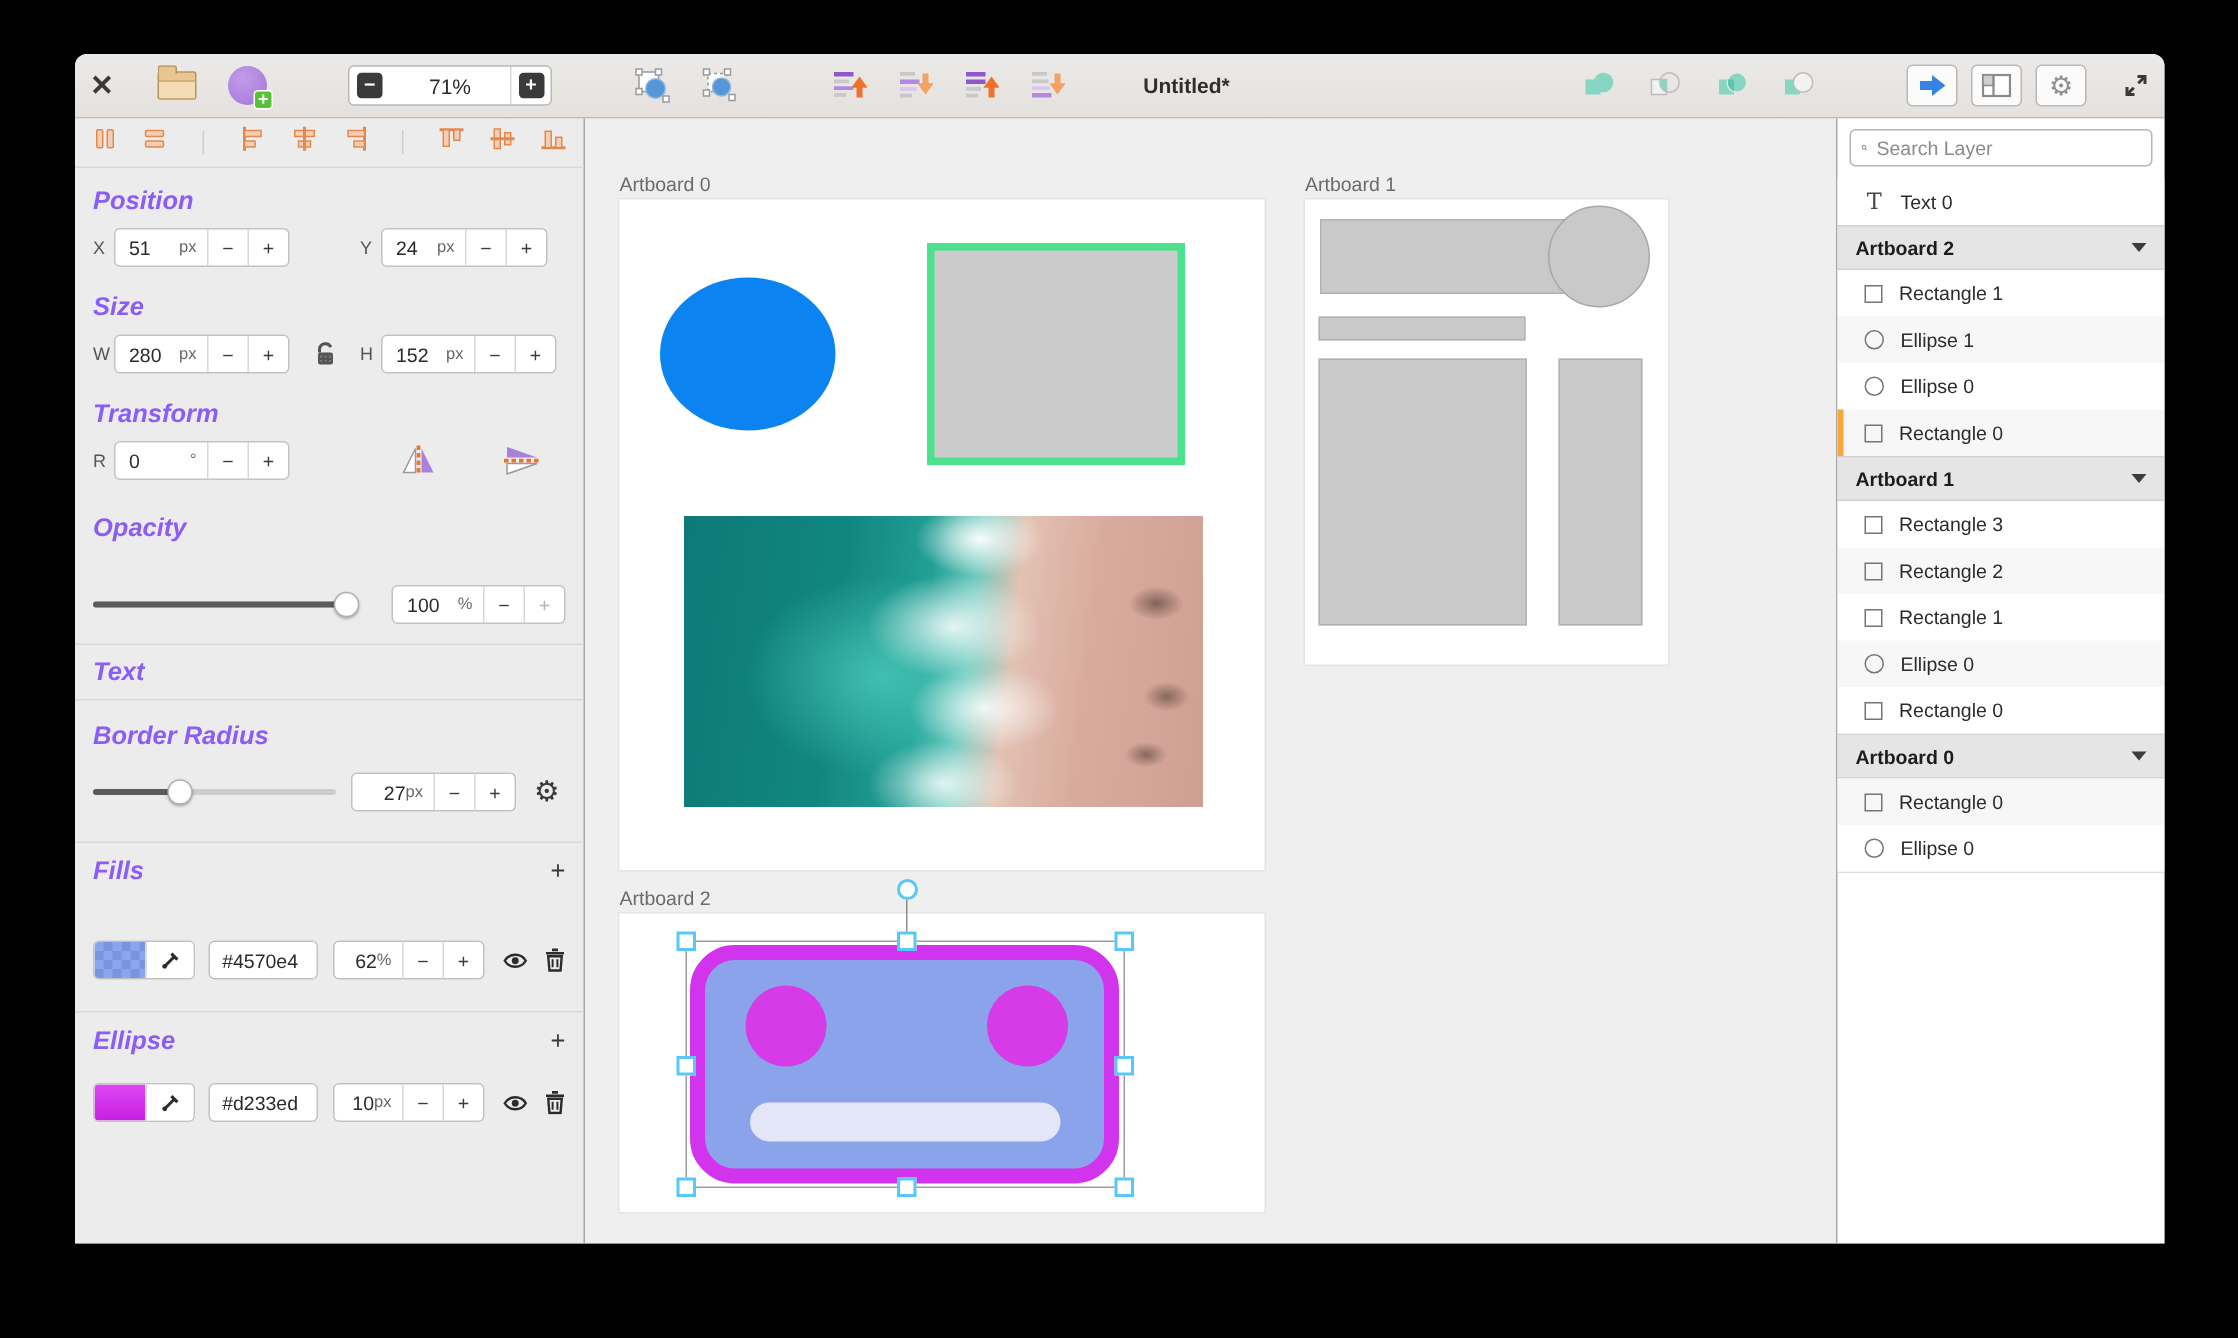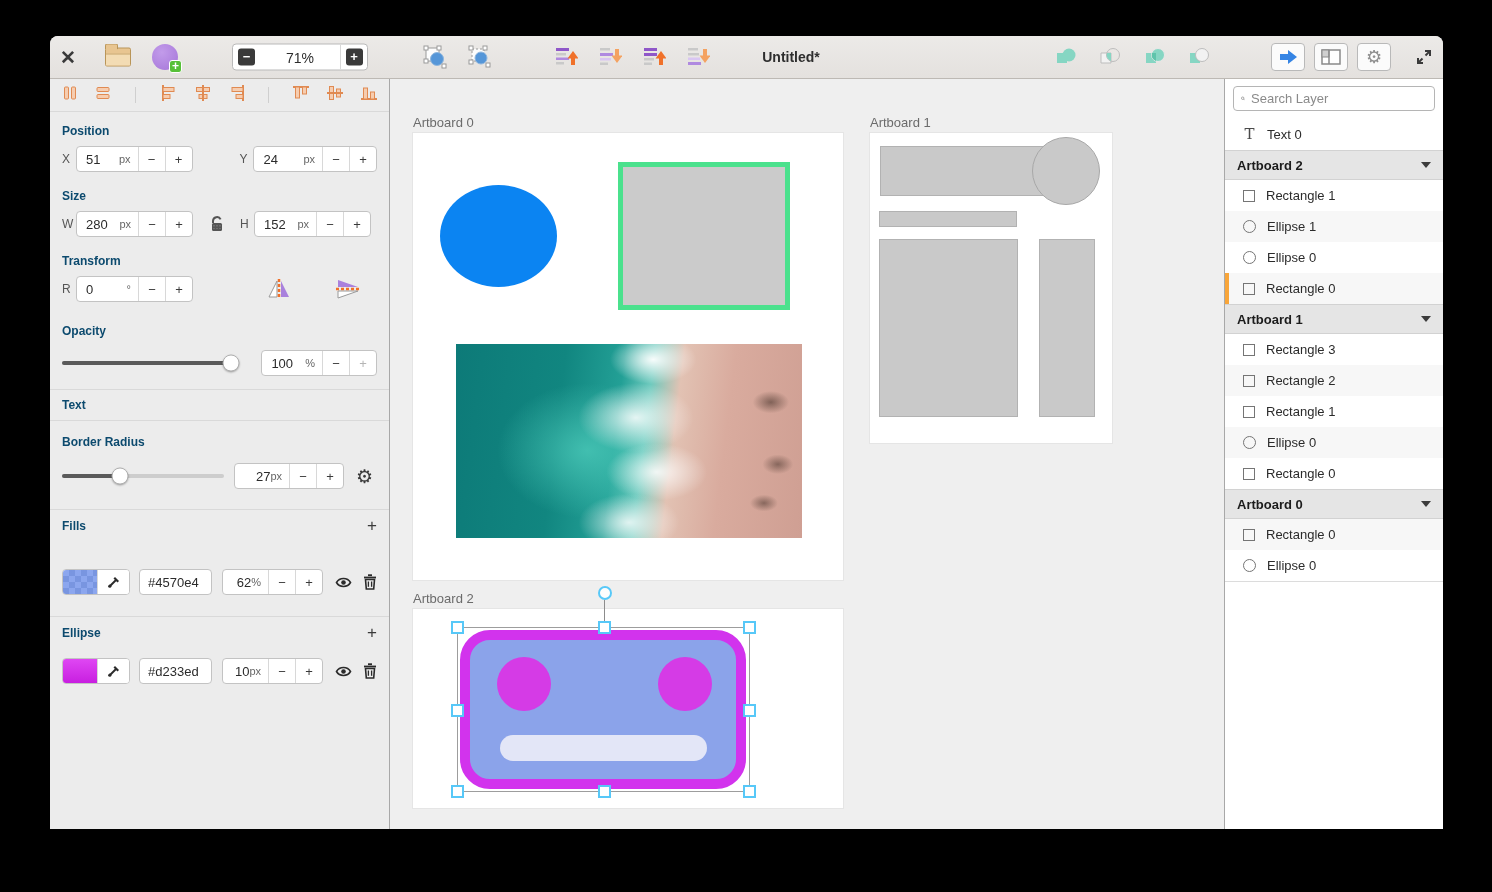--- a/index.html
+++ b/index.html
@@ -30,21 +30,21 @@
   .hbtn { width:34px; height:28px; background:#fbfbfb; border:1px solid #b9b9b9; border-radius:4px;
     display:flex; align-items:center; justify-content:center; }
   .iconspan { display:flex; align-items:center; justify-content:center; }
 
   
   .left-panel { position:absolute; left:0; top:43px; width:340px; bottom:0;
     background:#ececec; border-right:1px solid #a8a8a8; }
   .align-bar { position:relative; height:33px; border-bottom:1px solid #d9d9d9; }
   .align-bar .ai { position:absolute; top:50%; transform:translate(-50%,-50%); }
   .vsep { position:absolute; top:8px; bottom:8px; width:1px; background:#cfcfcf; }
-  .sect-label { font-size:12px; font-weight:bold; color:#0c4a6e; padding:0 12px; }
+  .sect-label { font-size:17px; font-weight:bold; color:#8b5cf6; padding:0 12px;font-style:italic; }
   .prow { display:flex; align-items:center; padding:0 12px; }
   .flabel { font-size:12px; color:#555; width:14px; }
   .nfield { display:inline-flex; align-items:center; height:26px; background:#fff;
     border:1px solid #c3c3c3; border-radius:4px; font-size:13px; color:#2b2b2b; overflow:hidden; }
   .nf-val { padding-left:9px; flex:1; }
   .nf-unit { color:#666; font-size:11px; padding-right:7px; }
   .nf-btn { width:27px; align-self:stretch; display:flex; align-items:center; justify-content:center;
     border-left:1px solid #d8d8d8; color:#3a3a3a; font-size:13px; }
   .slider { position:relative; height:4px; border-radius:2px; background:#cdcdcd; }
   .slider .sfill { position:absolute; left:0; top:0; bottom:0; background:#5a5a5a; border-radius:2px; }
@@ -305,21 +305,21 @@
     <div class="sect-label" style="margin-top:12px">Position</div>
     <div class="prow" style="margin-top:8px">
       <span class="flabel">X</span>
       <div class="nfield" style="width:117px">
         <span class="nf-val">51</span>
         <span class="nf-unit">px</span>
         <span class="nf-btn">−</span>
         <span class="nf-btn">+</span>
       </div>
       <span class="flabel" style="margin-left:47px">Y</span>
-      <div class="nfield" style="width:124px">
+      <div class="nfield" style="width:111px">
         <span class="nf-val">24</span>
         <span class="nf-unit">px</span>
         <span class="nf-btn">−</span>
         <span class="nf-btn">+</span>
       </div>
     </div>
 
     <div class="sect-label" style="margin-top:17px">Size</div>
     <div class="prow" style="margin-top:8px">
       <span class="flabel">W</span>
@@ -366,21 +366,21 @@
       <span class="iconspan" style="margin-left:43px">
         <svg width="26" height="24" viewBox="0 0 26 24">
           <path d="M3 10 L23 10 L3 3 Z" fill="#a981dd"></path>
           <path d="M3 14 L23 14 L3 21 Z" fill="#fff" stroke="#9a9a9a"></path>
           <line x1="1" y1="12" x2="25" y2="12" stroke="#f0712a" stroke-width="2.5" stroke-dasharray="3 2"></line>
         </svg>
         </span>
     </div>
 
     <div class="sect-label" style="margin-top:22px">Opacity</div>
-    <div class="prow" style="margin-top:12px">
+    <div class="prow" style="margin-top:28px">
       <div class="slider" style="width:178px">
         <div class="sfill" style="width:95%"></div>
         <div class="thumb" style="left:95%"></div>
       </div>
       <div class="nfield" style="width:116px;margin-left:22px">
         <span class="nf-val">100</span>
         <span class="nf-unit">%</span>
         <span class="nf-btn">−</span>
         <span class="nf-btn" style="color:#b5b5b5">+</span>
       </div>

